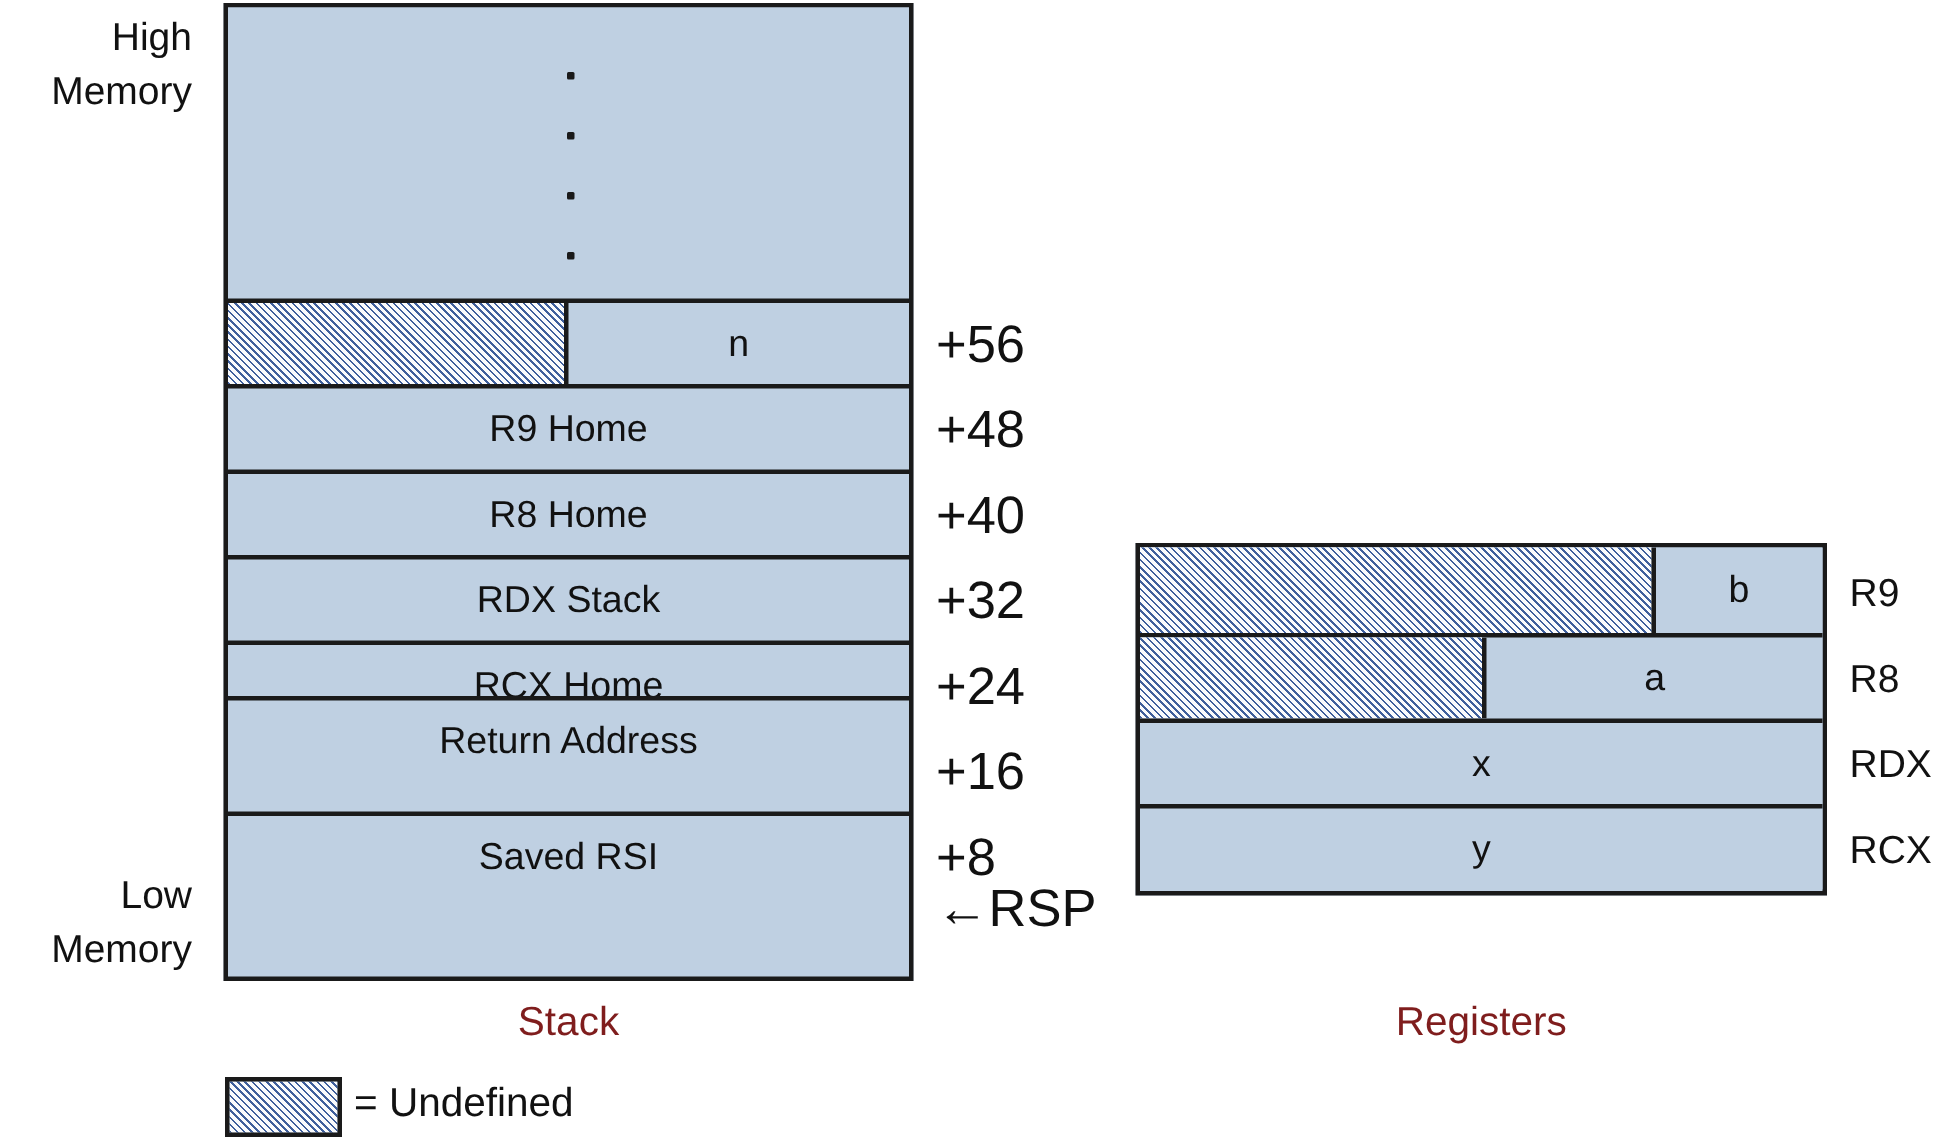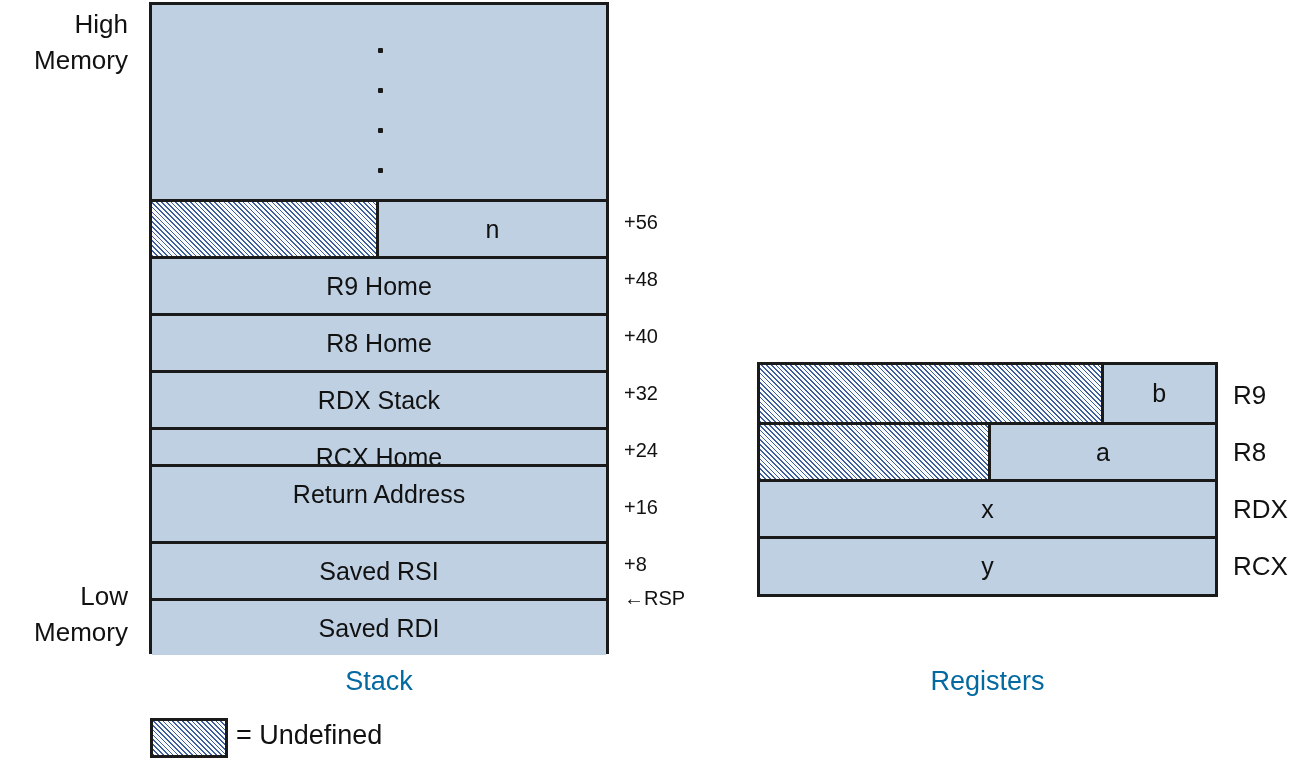--- a/index.html
+++ b/index.html
@@ -109,21 +109,21 @@
       #3f5f9c 1.2px,
       rgba(255,255,255,0.92) 1.2px,
       rgba(255,255,255,0.92) 3.4px
     );
   }
 
   
   .offset-label {
     position: absolute;
     left: 624px;
-    font-size: 20px;
+    font-size: 35px;
     line-height: 1;
     color: #111;
     white-space: nowrap;
   }
 
   
   #registers-box {
     position: absolute;
     left: 757px;
     top: 362px;
@@ -169,21 +169,21 @@
     line-height: 1;
     color: #111;
     white-space: nowrap;
   }
 
   
   .caption {
     position: absolute;
     font-size: 27px;
     line-height: 1;
-    color: #0369a1;
+    color: #7f1d1d;
     text-align: center;
   }
   #stack-caption { left: 149px; top: 668px; width: 460px; }
   #registers-caption { left: 757px; top: 668px; width: 461px; }
 
   
   #legend { position: absolute; left: 150px; top: 716px; }
   #legend-swatch {
     position: absolute;
     left: 0; top: 2px;
@@ -245,23 +245,20 @@
     </div>
 
     <div class="stack-row" style="top:459px">
       <span class="row-text">Return Address</span>
     </div>
 
     <div class="stack-row" style="top:536px">
       <span class="row-text">Saved RSI</span>
     </div>
 
-    <div class="stack-row" style="top:593px">
-      <span class="row-text">Saved RDI</span>
-    </div>
   </div>
 
   <div class="offset-label" style="top:212px">+56</div>
   <div class="offset-label" style="top:269px">+48</div>
   <div class="offset-label" style="top:326px">+40</div>
   <div class="offset-label" style="top:383px">+32</div>
   <div class="offset-label" style="top:440px">+24</div>
   <div class="offset-label" style="top:497px">+16</div>
   <div class="offset-label" style="top:554px">+8</div>
   <div class="offset-label" style="top:588px">←RSP</div>

